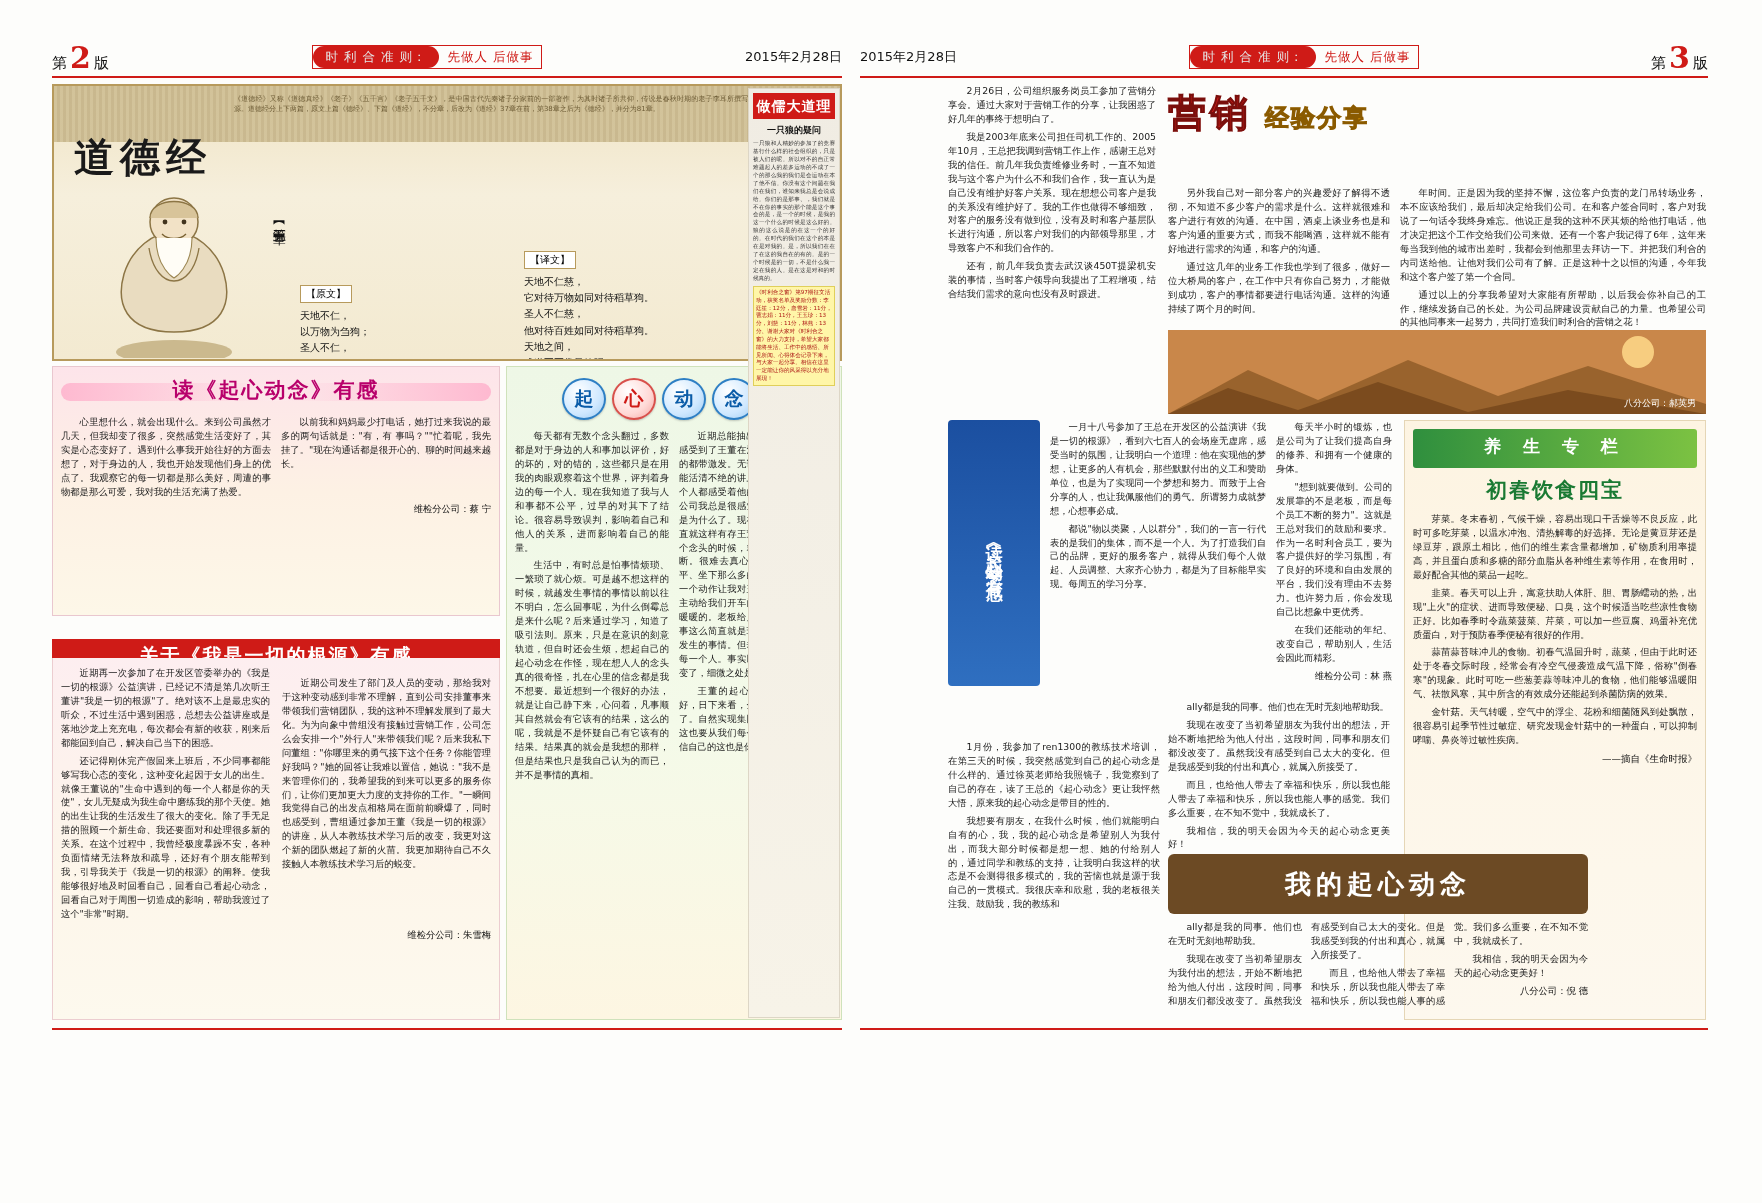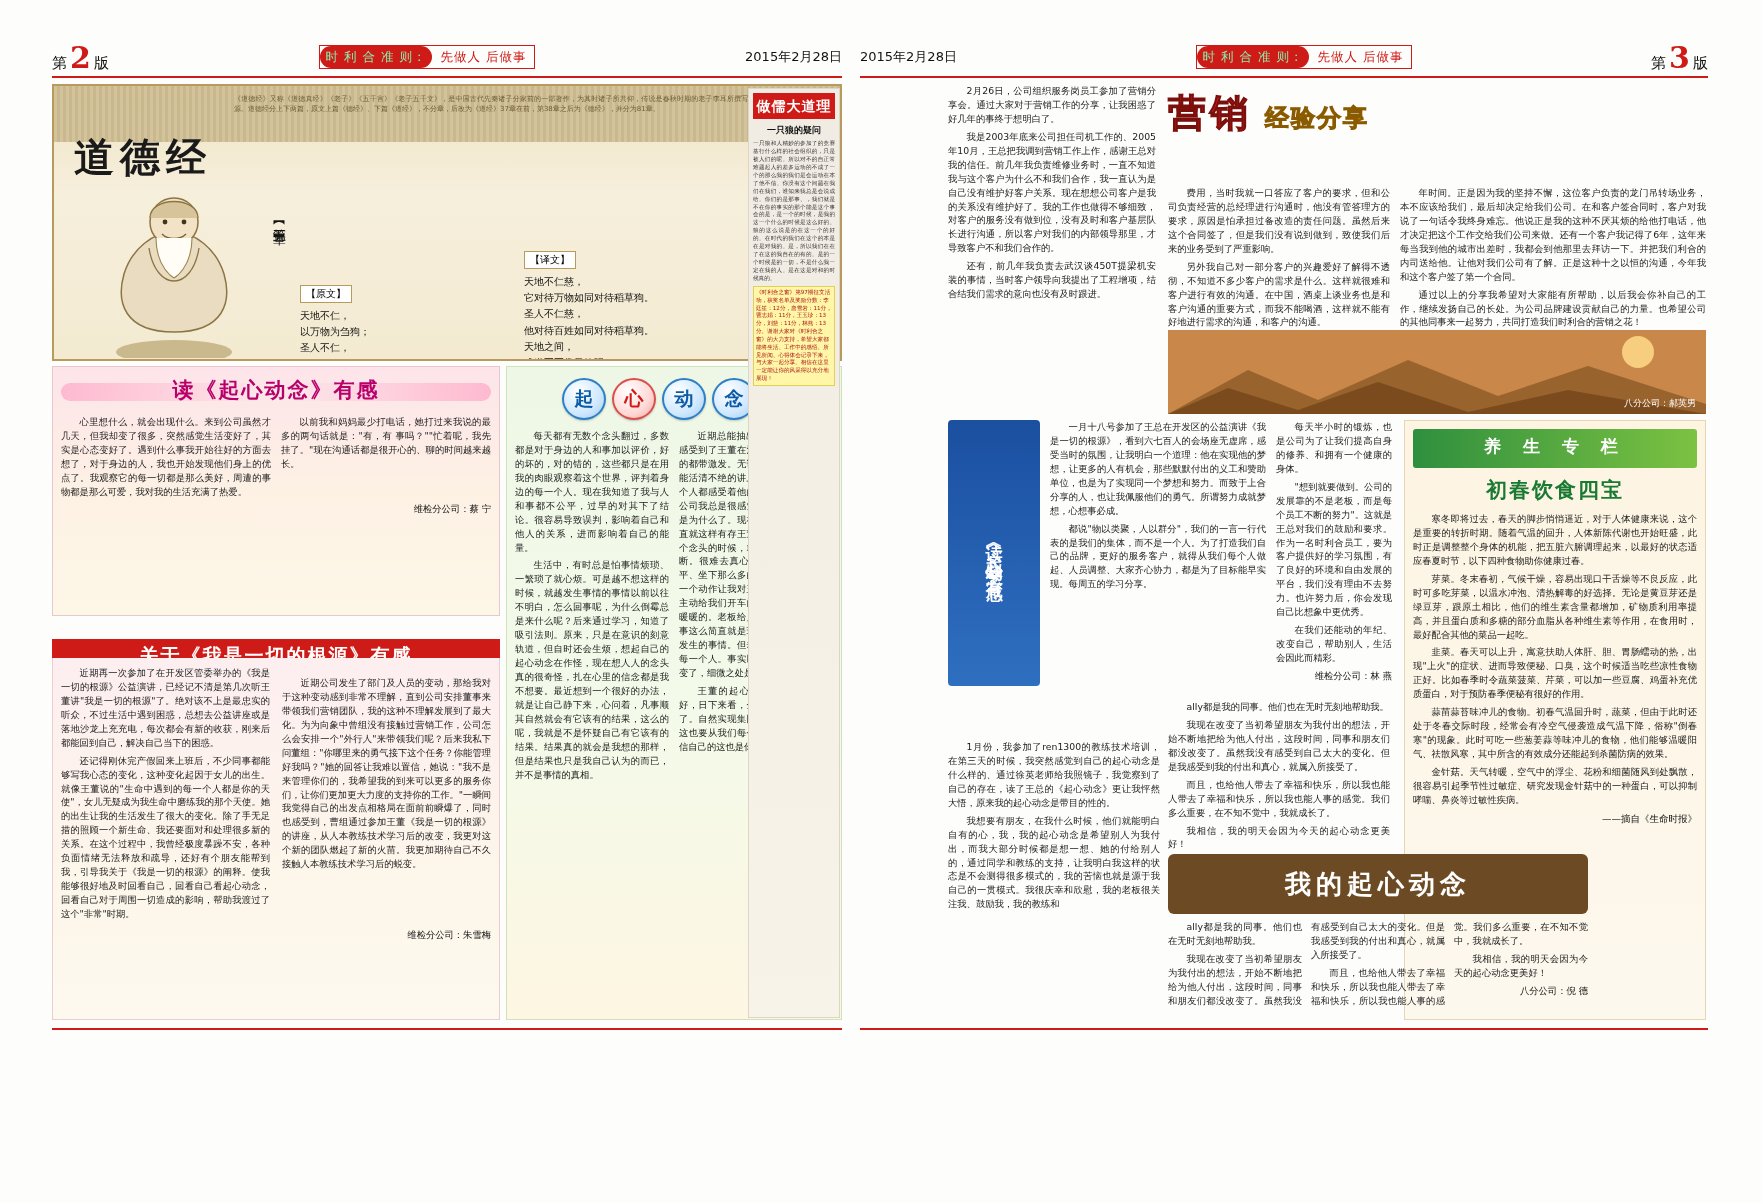--- a/index.html
+++ b/index.html
@@ -7,21 +7,21 @@
   .page{position:relative;width:1762px;height:1203px;background:#fdfdfb;}
 
   
   .hdr{position:absolute;top:40px;height:34px;display:flex;align-items:center;}
   .hdr-left{left:52px;width:790px;}
   .hdr-right{left:860px;width:848px;}
   .pgnum{display:flex;align-items:baseline;font-family:"DejaVu Serif","Liberation Serif",serif;}
   .pgnum .sm{font-size:15px;color:#111;}
   .pgnum .big{font-size:30px;font-weight:bold;color:#cf1b17;margin:0 3px;font-family:"DejaVu Serif",serif;}
   .slogan{display:flex;align-items:center;border:1px solid #cf1b17;height:22px;}
-  .slogan .lab{background:#cf1b17;color:#86efac;font-size:12.5px;padding:0 6px;line-height:22px;letter-spacing:1px;border-radius:11px;}
+  .slogan .lab{background:#cf1b17;color:#e5e5e5;font-size:12.5px;padding:0 13px;line-height:22px;letter-spacing:1px;border-radius:11px;}
   .slogan .val{color:#cf1b17;font-size:12.5px;padding:0 8px;line-height:22px;letter-spacing:1px;}
   .date{font-size:13px;color:#111;}
   .rule{position:absolute;height:2px;background:#cf1b17;}
 
   
   .panel{position:absolute;box-sizing:border-box;}
   .txt{font-size:9.3px;line-height:1.5;color:#1a1a1a;text-align:justify;}
   .col2{column-count:2;column-gap:10px;}
   .col3{column-count:3;column-gap:9px;}
   .sign{font-size:9.3px;text-align:right;margin-top:4px;color:#111;}
@@ -266,21 +266,20 @@
       </div>
   </div>
 
   <div class="yxtitle">
     <span class="yx-red">营销</span>
     <span class="yx-sub">经验分享</span>
   </div>
 
   <div class="panel rmid txt">
       <div id="r-mid">
-        <p style="margin: 0px 0px 4px; text-indent: 2em;">费用，当时我就一口答应了客户的要求，但和公司负责经营的总经理进行沟通时，他没有管答理方的要求，原因是怕承担过备改造的责任问题。虽然后来这个合同签了，但是我们没有说到做到，致使我们后来的业务受到了严重影响。</p>
         <p style="margin: 0px 0px 4px; text-indent: 2em;">另外我自己对一部分客户的兴趣爱好了解得不透彻，不知道不多少客户的需求是什么。这样就很难和客户进行有效的沟通。在中国，酒桌上谈业务也是和客户沟通的重要方式，而我不能喝酒，这样就不能有好地进行需求的沟通，和客户的沟通。</p>
         <p style="margin: 0px 0px 4px; text-indent: 2em;">通过这几年的业务工作我也学到了很多，做好一位大桥局的客户，在工作中只有你自己努力，才能做到成功，客户的事情都要进行电话沟通。这样的沟通持续了两个月的时间。</p>
       </div>
     </div>
   <div class="panel rright txt">
       <div id="r-right">
         <p style="margin: 0px 0px 4px; text-indent: 2em;">年时间。正是因为我的坚持不懈，这位客户负责的龙门吊转场业务，本不应该给我们，最后却决定给我们公司。在和客户签合同时，客户对我说了一句话令我终身难忘。他说正是我的这种不厌其烦的给他打电话，他才决定把这个工作交给我们公司来做。还有一个客户我记得了6年，这年来每当我到他的城市出差时，我都会到他那里去拜访一下。并把我们利合的内司送给他。让他对我们公司有了解。正是这种十之以恒的沟通，今年我和这个客户签了第一个合同。</p>
         <p style="margin: 0px 0px 4px; text-indent: 2em;">通过以上的分享我希望对大家能有所帮助，以后我会你补自己的工作，继续发扬自己的长处。为公司品牌建设贡献自己的力量。也希望公司的其他同事来一起努力，共同打造我们时利合的营销之花！</p>
       </div>
     </div>
@@ -311,21 +310,20 @@
         <p style="margin: 0px 0px 4px; text-indent: 2em;">"想到就要做到。公司的发展靠的不是老板，而是每个员工不断的努力"。这就是王总对我们的鼓励和要求。作为一名时利合员工，要为客户提供好的学习氛围，有了良好的环境和自由发展的平台，我们没有理由不去努力。也许努力后，你会发现自己比想象中更优秀。</p>
         <p style="margin: 0px 0px 4px; text-indent: 2em;">在我们还能动的年纪、改变自己，帮助别人，生活会因此而精彩。</p>
       </div>
     <div class="sign">维检分公司：林 燕</div>
   </div>
 
   <div class="panel health">
     <div class="health-ban">养 生 专 栏</div>
     <div class="health-title">初春饮食四宝</div>
     <div class="txt" id="health-body">
-        <p style="margin: 0px 0px 4px; text-indent: 2em;">寒冬即将过去，春天的脚步悄悄逼近，对于人体健康来说，这个是重要的转折时期。随着气温的回升，人体新陈代谢也开始旺盛，此时正是调整整个身体的机能，把五脏六腑调理起来，以最好的状态适应春夏时节，以下四种食物助你健康过春。</p>
         <p style="margin: 0px 0px 4px; text-indent: 2em;">芽菜。冬末春初，气候干燥，容易出现口干舌燥等不良反应，此时可多吃芽菜，以温水冲泡、清热解毒的好选择。无论是黄豆芽还是绿豆芽，跟原土相比，他们的维生素含量都增加，矿物质利用率提高，并且蛋白质和多糖的部分血脂从各种维生素等作用，在食用时，最好配合其他的菜品一起吃。</p>
         <p style="margin: 0px 0px 4px; text-indent: 2em;">韭菜。春天可以上升，寓意扶助人体肝、胆、胃肠蠕动的热，出现"上火"的症状、进而导致便秘、口臭，这个时候适当吃些凉性食物正好。比如春季时令蔬菜菠菜、芹菜，可以加一些豆腐、鸡蛋补充优质蛋白，对于预防春季便秘有很好的作用。</p>
         <p style="margin: 0px 0px 4px; text-indent: 2em;">蒜苗蒜苔味冲儿的食物。初春气温回升时，蔬菜，但由于此时还处于冬春交际时段，经常会有冷空气侵袭造成气温下降，俗称"倒春寒"的现象。此时可吃一些葱姜蒜等味冲儿的食物，他们能够温暖阳气、祛散风寒，其中所含的有效成分还能起到杀菌防病的效果。</p>
         <p style="margin: 0px 0px 4px; text-indent: 2em;">金针菇。天气转暖，空气中的浮尘、花粉和细菌随风到处飘散，很容易引起季节性过敏症、研究发现金针菇中的一种蛋白，可以抑制哮喘、鼻炎等过敏性疾病。</p>
       </div>
     <div class="health-src">——摘自《生命时报》</div>
   </div>
 
   <div class="panel rbot txt">
       <div id="r-b1">

